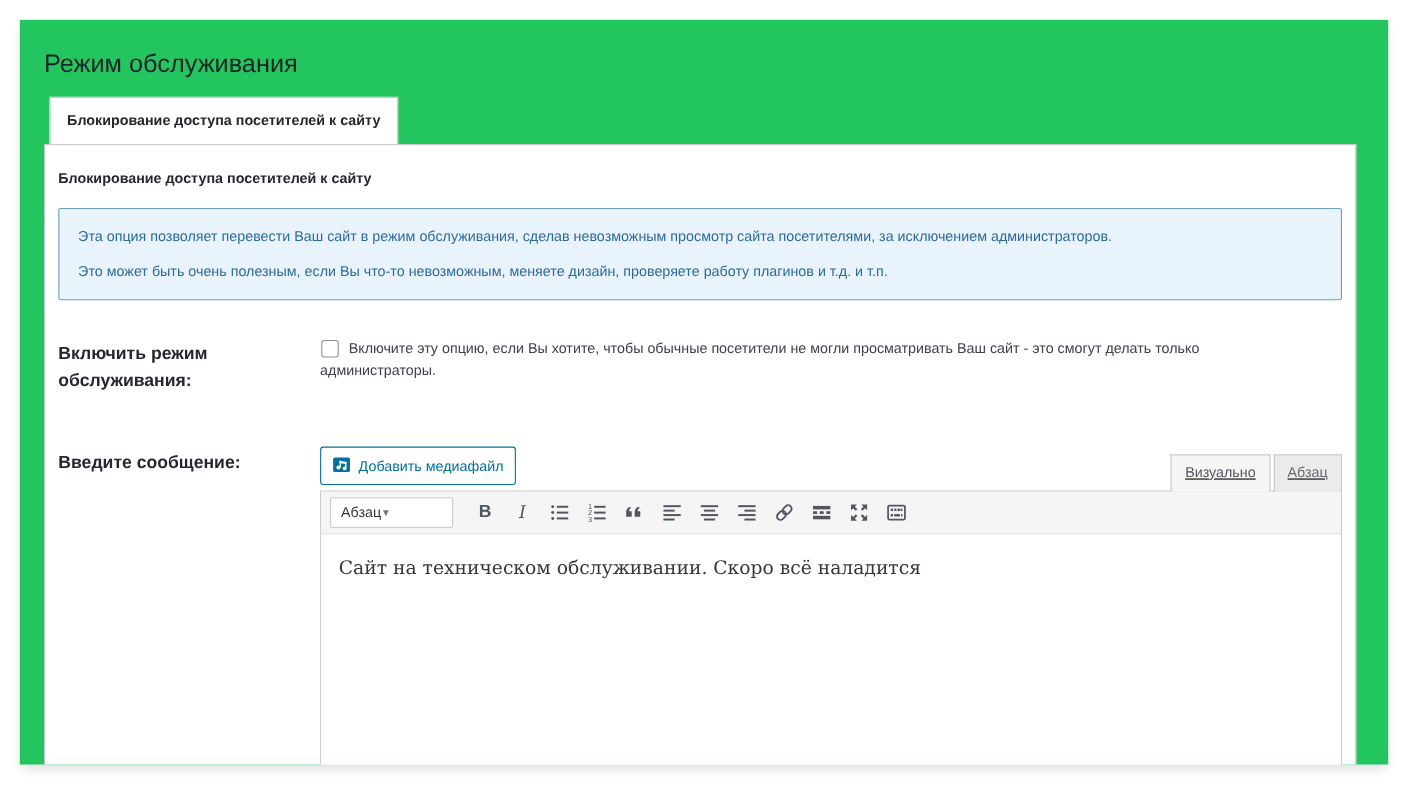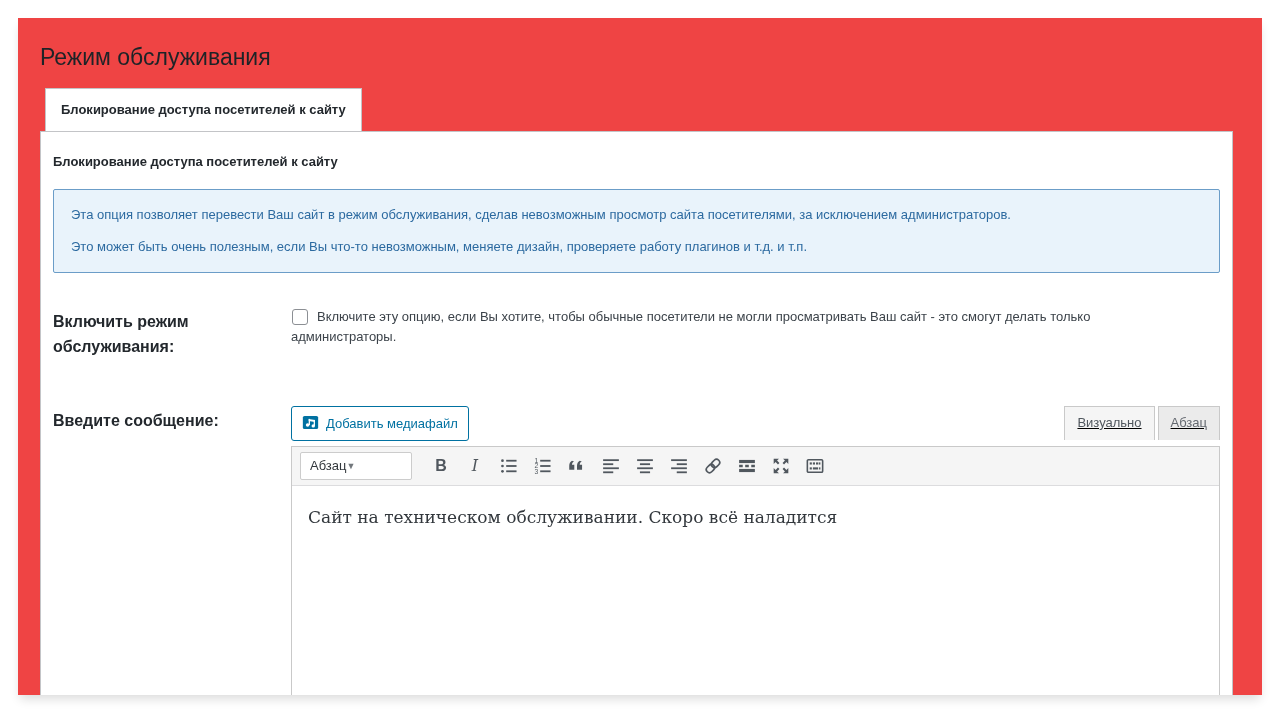--- a/index.html
+++ b/index.html
@@ -3,21 +3,21 @@
 <meta charset="utf-8">
 <style>
   * { box-sizing: border-box; }
   html,body { margin:0; padding:0; }
   body {
     width:1280px; height:720px; background:#ffffff; position:relative;
     font-family:"Liberation Sans","DejaVu Sans",sans-serif; overflow:hidden;
   }
   .admin-area {
     position:absolute; left:18px; top:18px; width:1244px; height:677px;
-    background:#ef4444; overflow:hidden;
+    background:#22c55e; overflow:hidden;
     box-shadow:0 6px 10px -2px rgba(0,0,0,0.14);
   }
   .page-title {
     margin:0; padding:25px 0 0 22px;
     font-size:23px; font-weight:400; color:#1d2327; line-height:1.3;
   }
   .tabs-bar { margin:15px 0 0 27px; height:43px; }
   .main-tab {
     display:inline-block; background:#fff; border:1px solid #c3c4c7; border-bottom:none;
     padding:13px 15px 14px; font-size:13px; font-weight:700; color:#23282d;
@@ -40,21 +40,21 @@
     font-size:16px; font-weight:700; color:#23282d; line-height:1.55;
   }
   .col-field { flex:1; min-width:0; }
   .checkbox-label { display:block; max-width:862px; font-size:13px; color:#3c434a; line-height:1.55; cursor:pointer; }
   .wp-checkbox {
     appearance:none; -webkit-appearance:none; width:16px; height:16px;
     border:1px solid #8c8f94; border-radius:3px; background:#fff;
     margin:0 9px 0 1px; vertical-align:-4px; cursor:pointer;
   }
   
-  .editor-top { display:flex; justify-content:space-between; align-items:flex-start; }
+  .editor-top { display:flex; justify-content:space-between; align-items:flex-end; }
   .media-btn {
     display:inline-flex; align-items:center; gap:7px;
     background:#fff; border:1px solid #0071a1; border-radius:3px;
     color:#0071a1; font-size:13px; line-height:1; padding:7px 10px;
     margin-bottom:5px; cursor:pointer; font-family:inherit;
   }
   .editor-tabs { display:flex; gap:3px;text-decoration:underline; }
   .switch-tab {
     font-size:13px; padding:8px 12px 10px; border:1px solid #c9c9c9; border-bottom:none;
     margin-bottom:-1px; position:relative; z-index:2; cursor:pointer; font-family:inherit;

